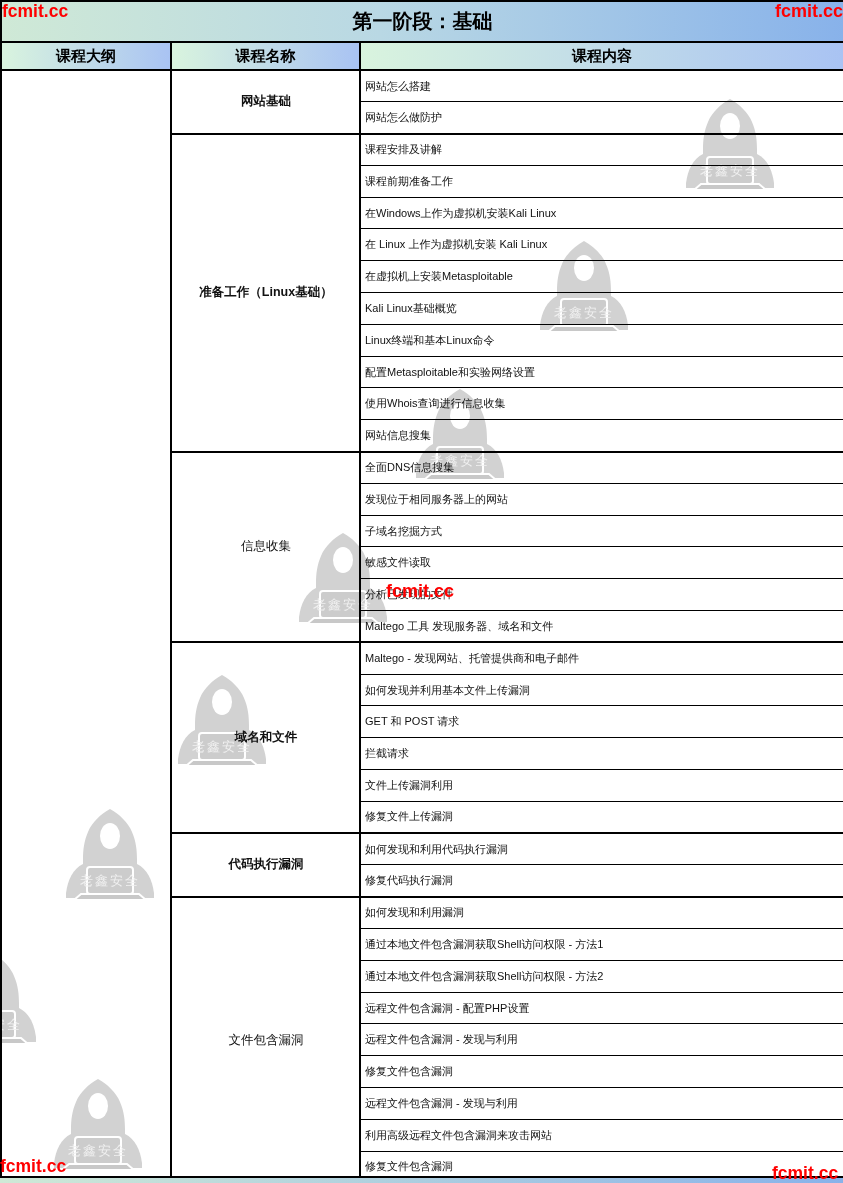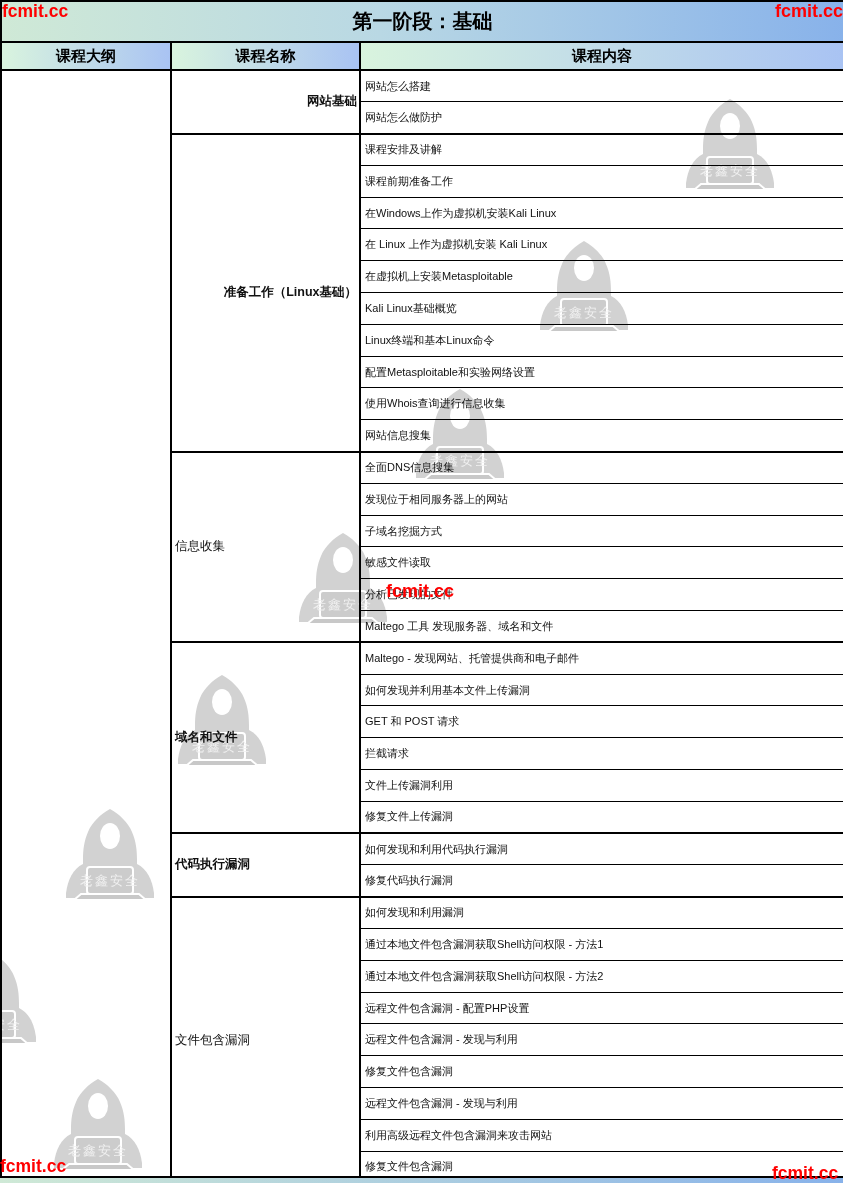--- a/index.html
+++ b/index.html
@@ -28,24 +28,24 @@
   }
   tr.header-row{height:28px;}
   .header-cell{
     border:2px solid #000;
     background:linear-gradient(90deg,#d9f4de 0%,#a9c3f3 100%);
     text-align:center;font-size:15px;font-weight:bold;color:#000;
   }
   .outline-cell{border:1px solid #000;border-left:2px solid #000;border-right:2px solid #000;background:transparent;}
   .name-cell{
     border-right:2px solid #000;font-size:12.5px;color:#111;
-    padding:0 2px 0 3px;background:transparent;
+    padding:0 2px 0 3px;background:transparent;text-align:center;
   }
   .name-cell.bold{font-weight:bold;}
-  .name-cell.center{text-align:right;}
+  .name-cell.center{text-align:center;}
   .content-cell{
     border-left:2px solid #000;font-size:11px;color:#111;
     padding:0 4px;background:transparent;white-space:nowrap;overflow:hidden;margin-left:32px;
   }
   tr.item{height:31.8px;}
   tr.group-start td{border-top:2px solid #000;}
   tr.item:last-child td{border-bottom:2px solid #000;}
   
   .red-wm{
     position:absolute;z-index:5;color:#ff0000;font-size:17.5px;line-height:20px;

